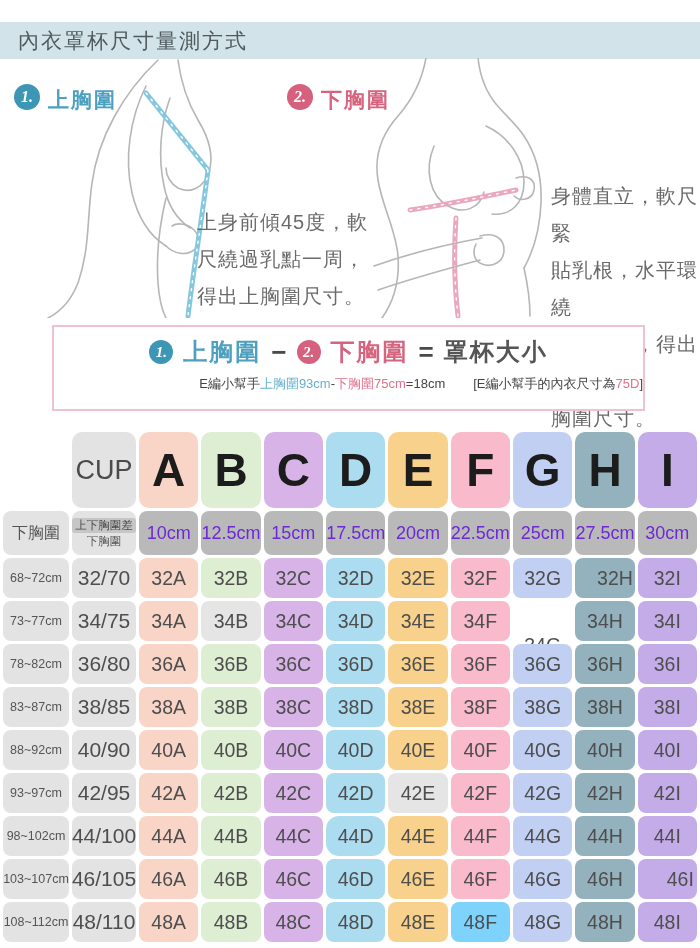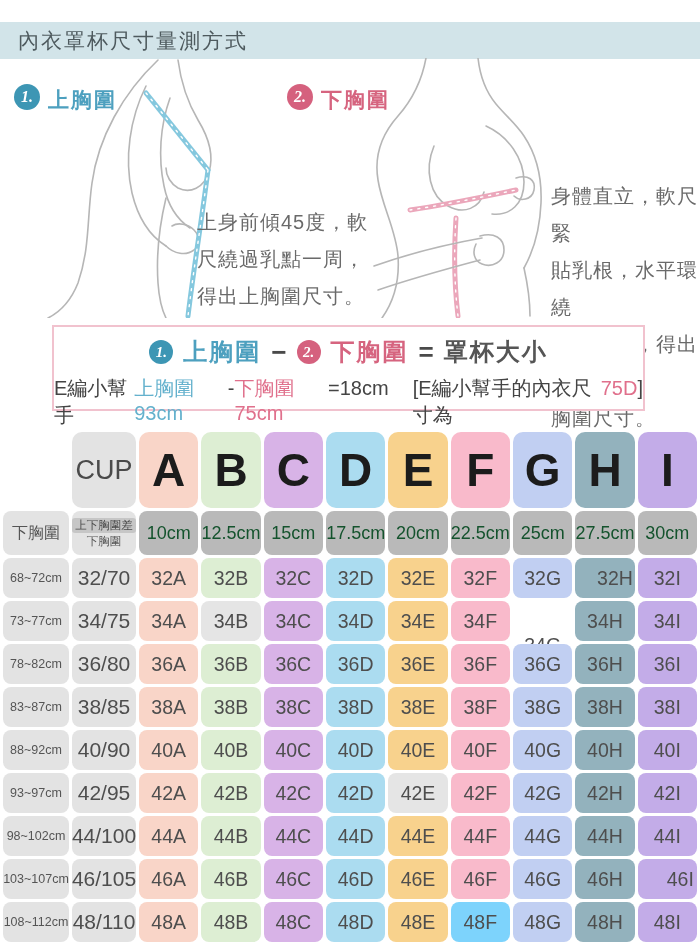--- a/index.html
+++ b/index.html
@@ -39,39 +39,39 @@
     position:absolute;left:52px;top:325px;width:593px;height:86px;
     border:2px solid var(--formula-border);box-sizing:border-box;background:#fff;
   }
   .f-line1{display:flex;align-items:center;justify-content:center;gap:10px;margin-top:9px;}
   .f-line1 .fbadge{position:static;width:24px;height:24px;font-size:15px;}
   .f-term{font-size:24px;font-weight:bold;letter-spacing:2px;}
   .f-term.blue{color:var(--accent-blue);}
   .f-term.rose{color:var(--accent-rose);}
   .f-op{font-size:26px;font-weight:900;color:#4a4a4a;}
   .f-result{font-size:24px;font-weight:bold;color:#555;letter-spacing:2px;}
-  .f-line2{display:flex;justify-content:flex-end;align-items:baseline;margin-top:7px;font-size:20px;color:#444;}
+  .f-line2{display:flex;justify-content:flex-end;align-items:baseline;margin-top:7px;font-size:13px;color:#444;}
   .f-line2 .blue{color:var(--example-blue);}
   .f-line2 .rose{color:var(--example-rose);}
   .f-line2 .gap{display:inline-block;width:28px;}
 
   .size-table{
     position:absolute;left:3px;top:432px;width:694px;
     display:grid;grid-template-columns:66px 64px repeat(9,1fr);
     grid-template-rows:76px 44px repeat(9,40px);gap:3px;
   }
   .cell{display:flex;align-items:center;justify-content:center;border-radius:8px;color:#4e4e4e;}
   .cell.blank{background:transparent;}
   .cell.cup-label{background:var(--label-gray);font-size:27px;color:#4a4a4a;border-radius:10px;}
   .cell.cup-letter{font-size:46px;font-weight:600;color:#1c1c1c;border-radius:10px;}
   .cell.colhead{background:var(--label-gray);font-size:16px;color:#555;}
   .cell.two-line{flex-direction:column;gap:1px;padding:2px 0;}
   .cell .chip{font-size:11.5px;background:var(--chip-gray);border-radius:3px;padding:0 3px;color:#4a4a4a;line-height:15px;}
   .cell .sub{font-size:11.5px;color:#555;line-height:14px;}
-  .cell.cm-cell{background:var(--header-gray);font-size:18px;color:#14532d;}
+  .cell.cm-cell{background:var(--header-gray);font-size:18px;color:#6d28d9;}
   .cell.range-cell{background:var(--label-gray);font-size:12.5px;color:#555;}
   .cell.size-cell{background:var(--label-gray);font-size:21px;color:#4e4e4e;}
   .cell.data-cell{font-size:19.5px;}
 </style>
 </head>
 <body>
 
 <div class="titlebar">
   <span>內衣罩杯尺寸量測方式</span>
 </div>
@@ -245,21 +245,21 @@
     <div class="cell data-cell" style="background: #e5e5e5;">42E</div>
     <div class="cell data-cell" style="background: rgb(249, 186, 203);">42F</div>
     <div class="cell data-cell" style="background: rgb(193, 207, 242);">42G</div>
     <div class="cell data-cell" style="background: rgb(147, 178, 189);">42H</div>
     <div class="cell data-cell" style="background: rgb(195, 172, 232);">42I</div>
     <div class="cell range-cell">98~102cm</div>
     <div class="cell size-cell">44/100</div>
     <div class="cell data-cell" style="background: rgb(249, 213, 200);">44A</div>
     <div class="cell data-cell" style="background: rgb(221, 238, 211);">44B</div>
     <div class="cell data-cell" style="background: rgb(216, 179, 231);">44C</div>
-    <div class="cell data-cell" style="background: rgb(171, 220, 240);">44D</div>
+    <div class="cell data-cell" style="background: rgb(171, 220, 240); border-radius: 13px;">44D</div>
     <div class="cell data-cell" style="background: rgb(248, 210, 141);">44E</div>
     <div class="cell data-cell" style="background: rgb(249, 186, 203);">44F</div>
     <div class="cell data-cell" style="background: rgb(193, 207, 242);">44G</div>
     <div class="cell data-cell" style="background: rgb(147, 178, 189);">44H</div>
     <div class="cell data-cell" style="background: rgb(195, 172, 232);">44I</div>
     <div class="cell range-cell">103~107cm</div>
     <div class="cell size-cell">46/105</div>
     <div class="cell data-cell" style="background: rgb(249, 213, 200);">46A</div>
     <div class="cell data-cell" style="background: rgb(221, 238, 211);">46B</div>
     <div class="cell data-cell" style="background: rgb(216, 179, 231);">46C</div>

